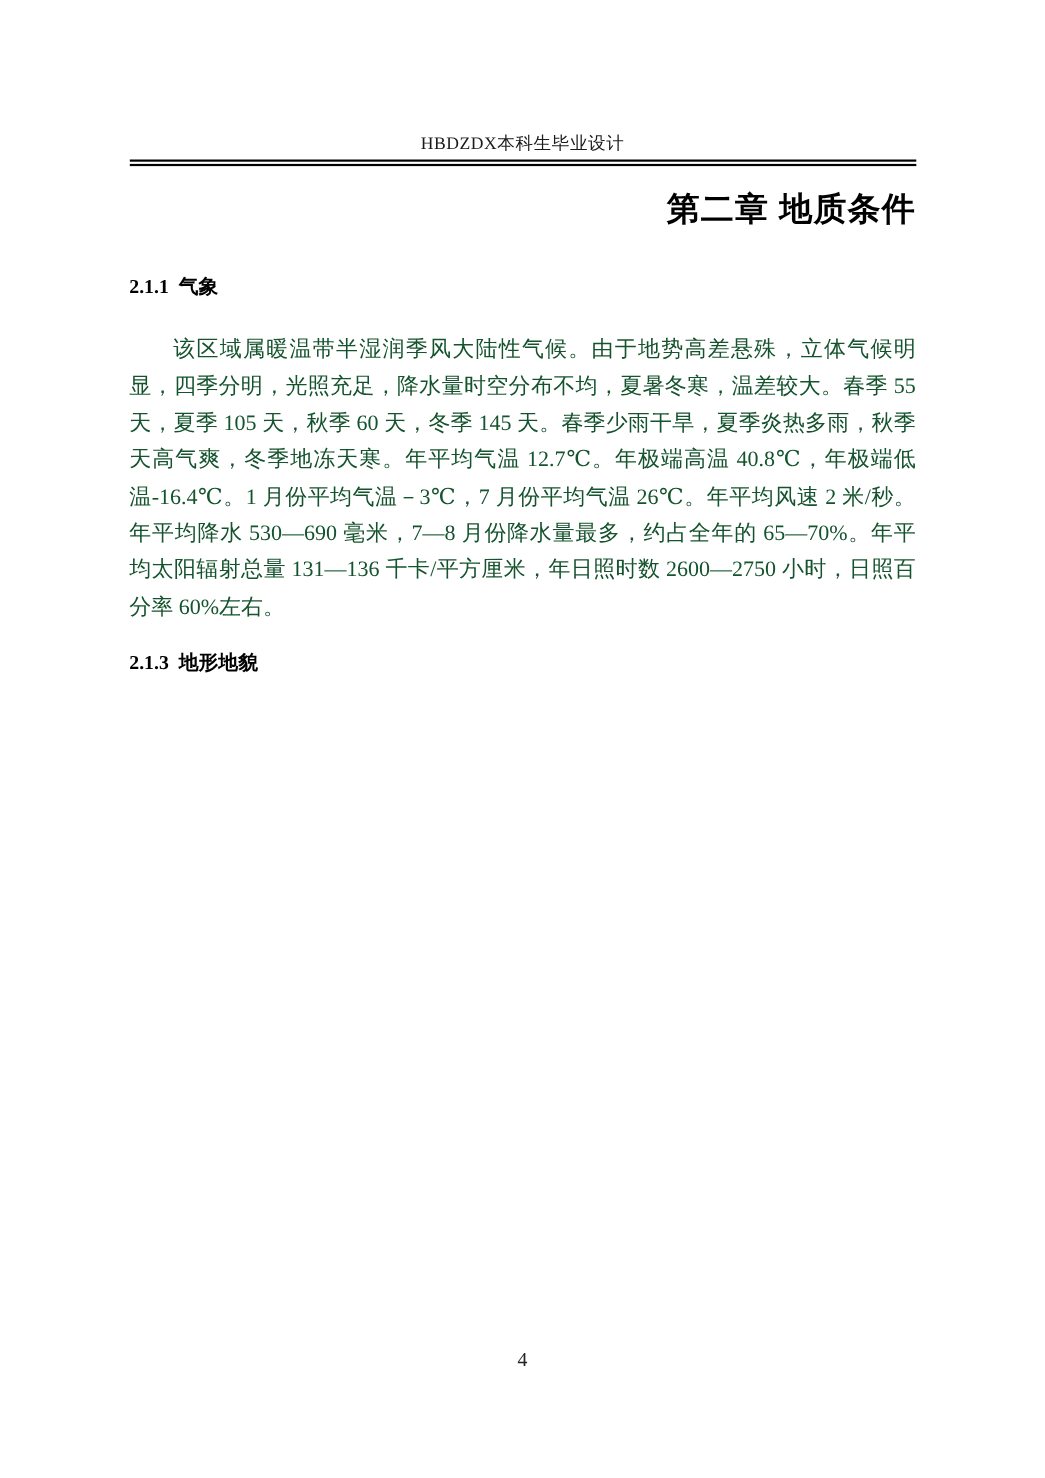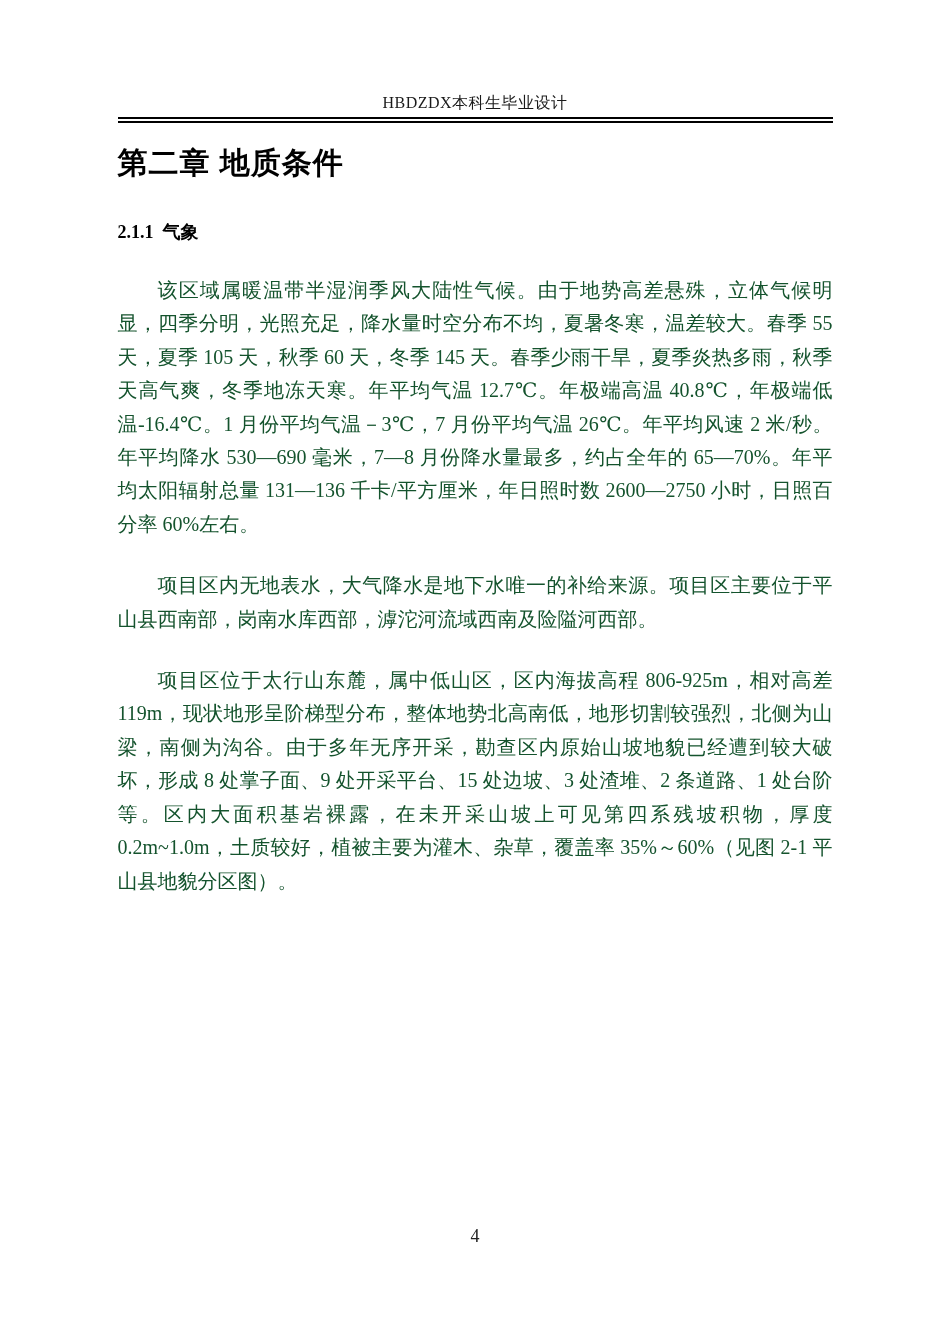--- a/index.html
+++ b/index.html
@@ -16,21 +16,21 @@
     color: #000000;
     overflow: hidden;
     font-family: "Liberation Serif", "DejaVu Serif", serif;
   }
   .content {
     width: 715px;
     margin: 0 auto;
   }
   
   .running-header {
-    padding-top: 92px;
+    padding-top: 120px;
   }
   .header-text {
     font-size: 16px;
     line-height: 22px;
     text-align: center;
     letter-spacing: 0.5px;
     color: #1a1a1a;
   }
   .header-rule {
     margin-top: 3px;
@@ -38,21 +38,21 @@
     border-top: 2px solid #000;
     border-bottom: 2px solid #000;
   }
   
   .chapter-title {
     margin: 22px 0 0 0;
     font-family: "Liberation Sans", "DejaVu Sans", sans-serif;
     font-weight: 700;
     font-size: 30px;
     line-height: 36px;
-    text-align: left;
+    text-align: right;
     letter-spacing: 1px;
   }
   
   .section-heading {
     margin: 39px 0 0 0;
     font-size: 26px;
     line-height: 33px;
     font-weight: 700;
   }
   
@@ -112,21 +112,22 @@
     <h1 class="chapter-title">第二章 地质条件</h1>
 
 
     <h3 class="subsection-heading mt-211">
       <span class="heading-num">2.1.1</span><span class="heading-zh">气象</span>
     </h3>
 
     <p class="body-para">该区域属暖温带半湿润季风大陆性气候。由于地势高差悬殊，立体气候明显，四季分明，光照充足，降水量时空分布不均，夏暑冬寒，温差较大。春季 55 天，夏季 105 天，秋季 60 天，冬季 145 天。春季少雨干旱，夏季炎热多雨，秋季天高气爽，冬季地冻天寒。年平均气温 12.7℃。年极端高温 40.8℃，年极端低温-16.4℃。1 月份平均气温－3℃，7 月份平均气温 26℃。年平均风速 2 米/秒。年平均降水 530—690 毫米，7—8 月份降水量最多，约占全年的 65—70%。年平均太阳辐射总量 131—136 千卡/平方厘米，年日照时数 2600—2750 小时，日照百分率 60%左右。</p>
 
 
-    <p class="body-para">项目区内无地表水，大气降水是地下水唯一的补给来源。项目区主要位于平山县西南部，岗南水库西部，滹沱河流域西南及险隘河西部。</p>
 
+    <h3 class="subsection-heading mt-213">
+      <span class="heading-num">2.1.3</span><span class="heading-zh">地形地貌</span>
+    </h3>
 
-    <p class="body-para">项目区位于太行山东麓，属中低山区，区内海拔高程 806-925m，相对高差 119m，现状地形呈阶梯型分布，整体地势北高南低，地形切割较强烈，北侧为山梁，南侧为沟谷。由于多年无序开采，勘查区内原始山坡地貌已经遭到较大破坏，形成 8 处掌子面、9 处开采平台、15 处边坡、3 处渣堆、2 条道路、1 处台阶等。区内大面积基岩裸露，在未开采山坡上可见第四系残坡积物，厚度 0.2m~1.0m，土质较好，植被主要为灌木、杂草，覆盖率 35%～60%（见图 2-1 平山县地貌分区图）。</p>
 
   </div>
 
   <div class="page-number">4</div>
 </div>
 
 </body></html>

